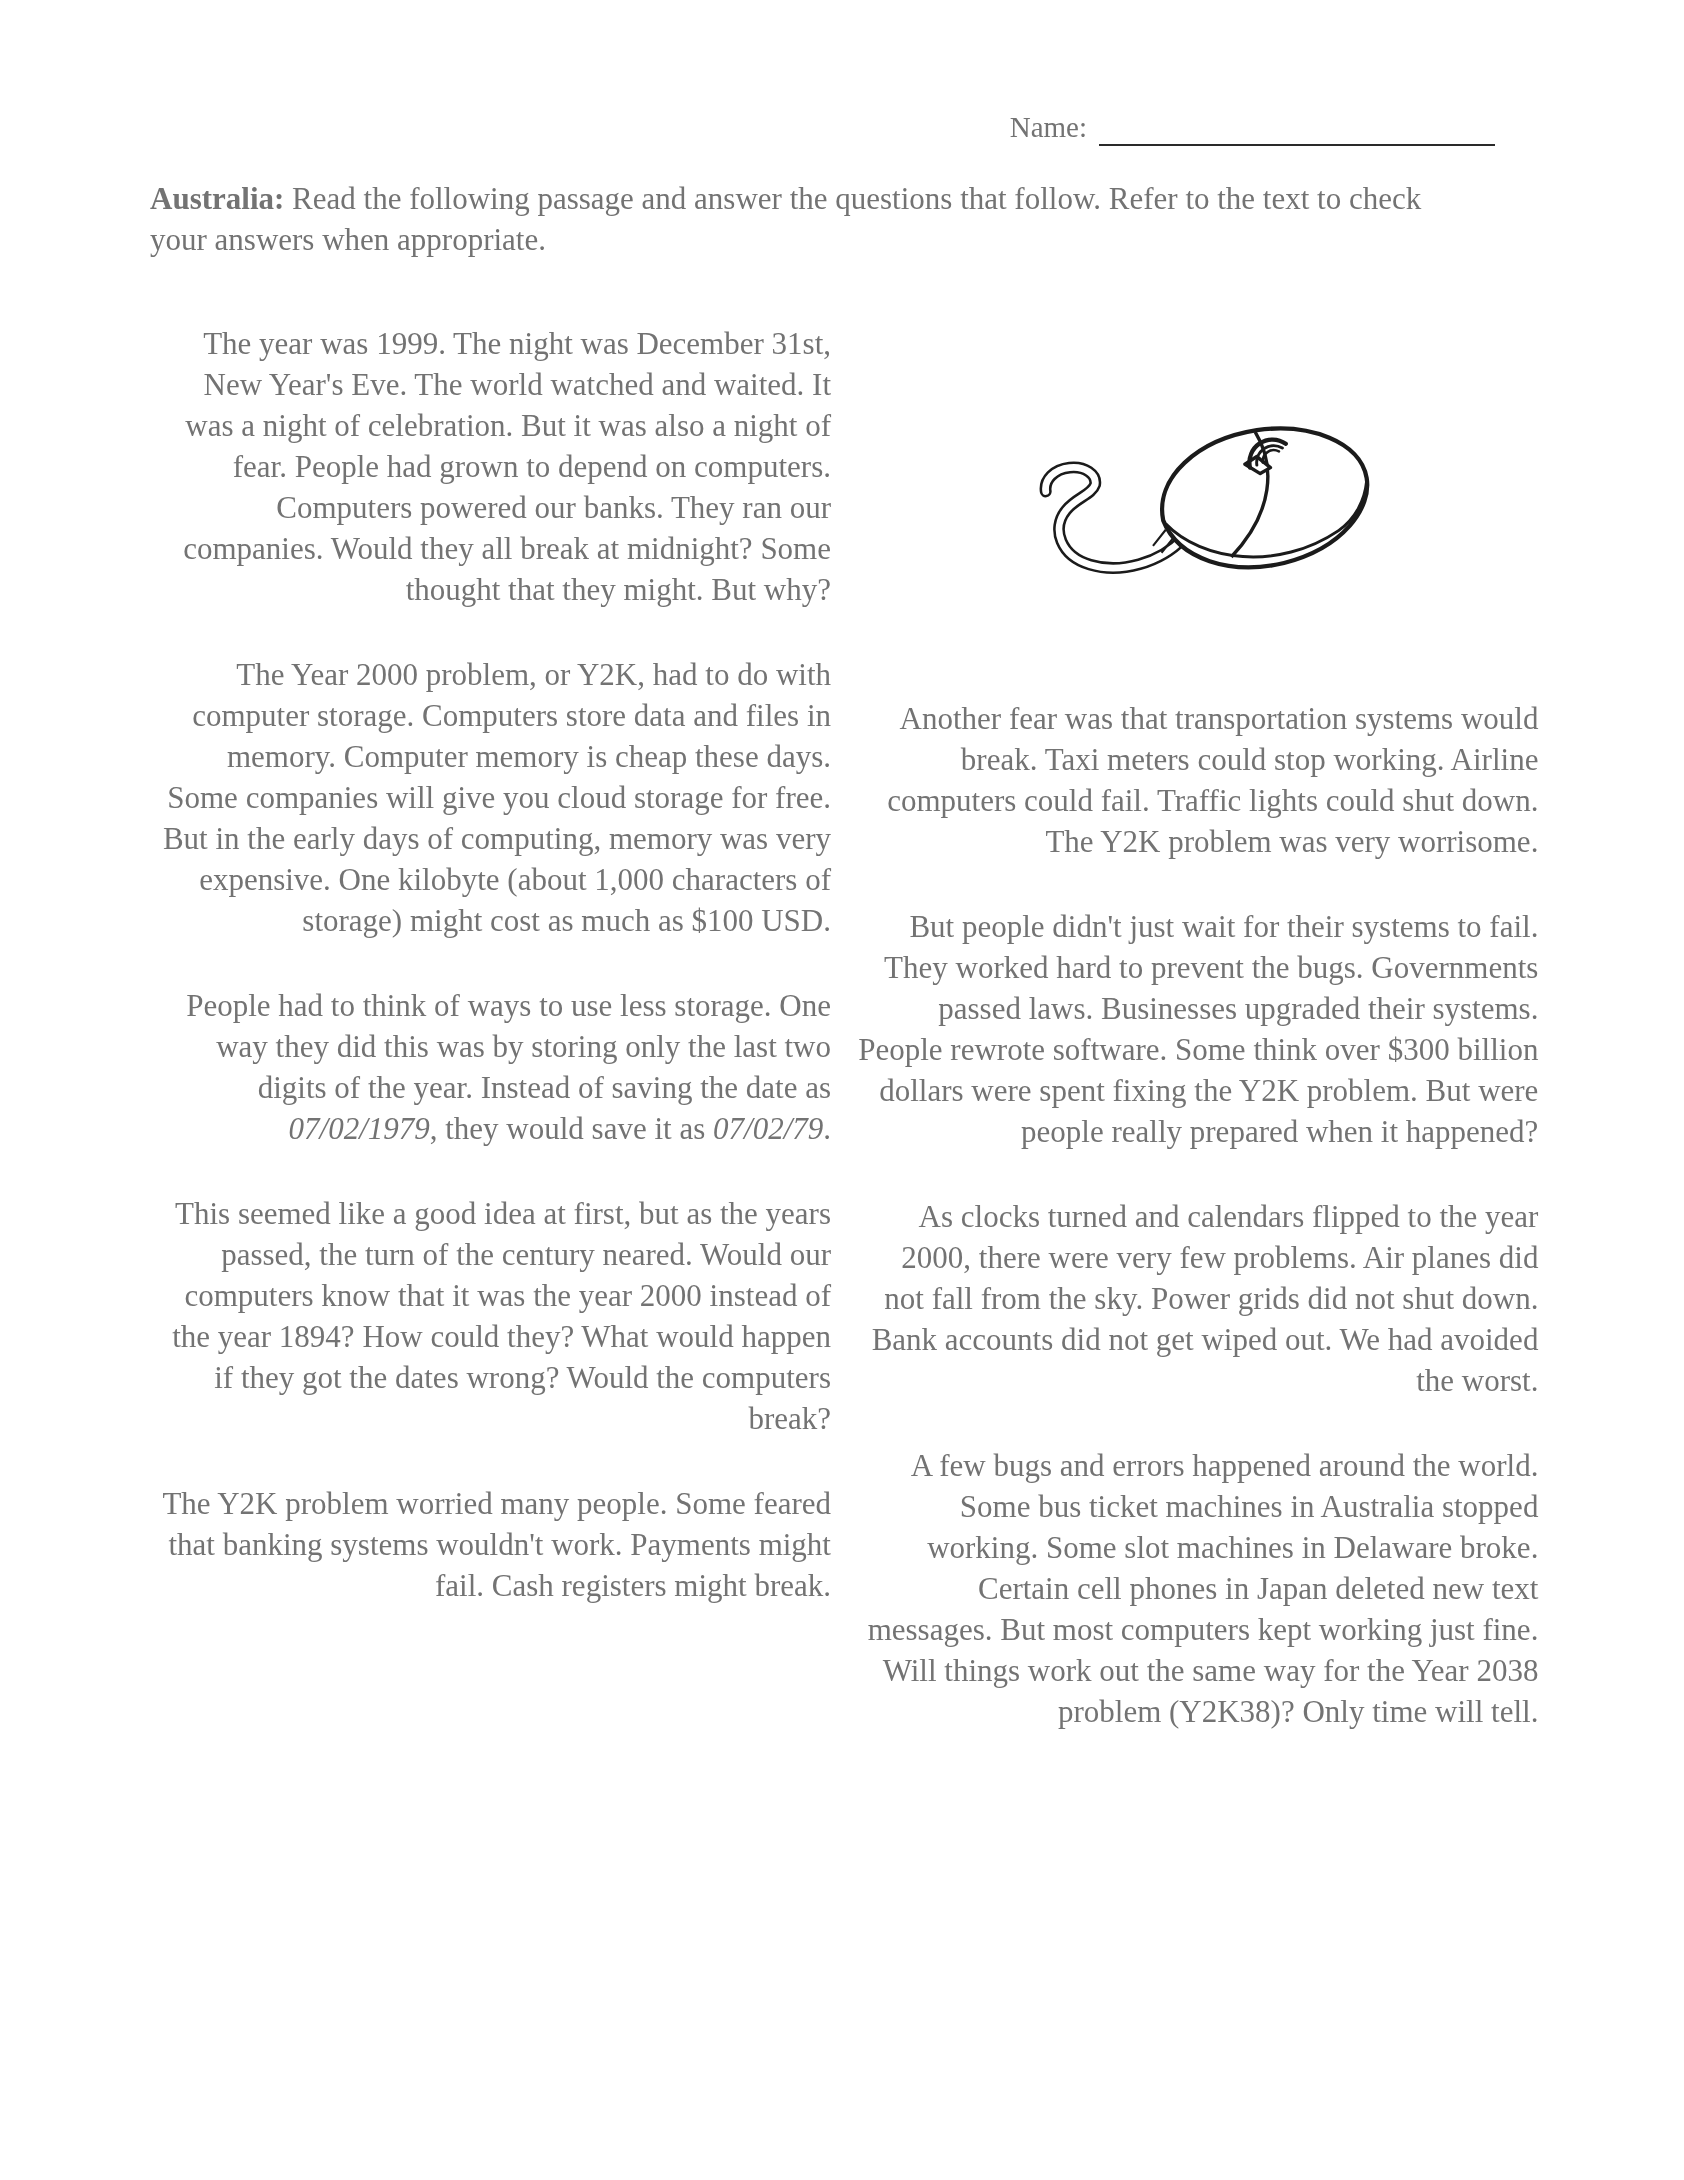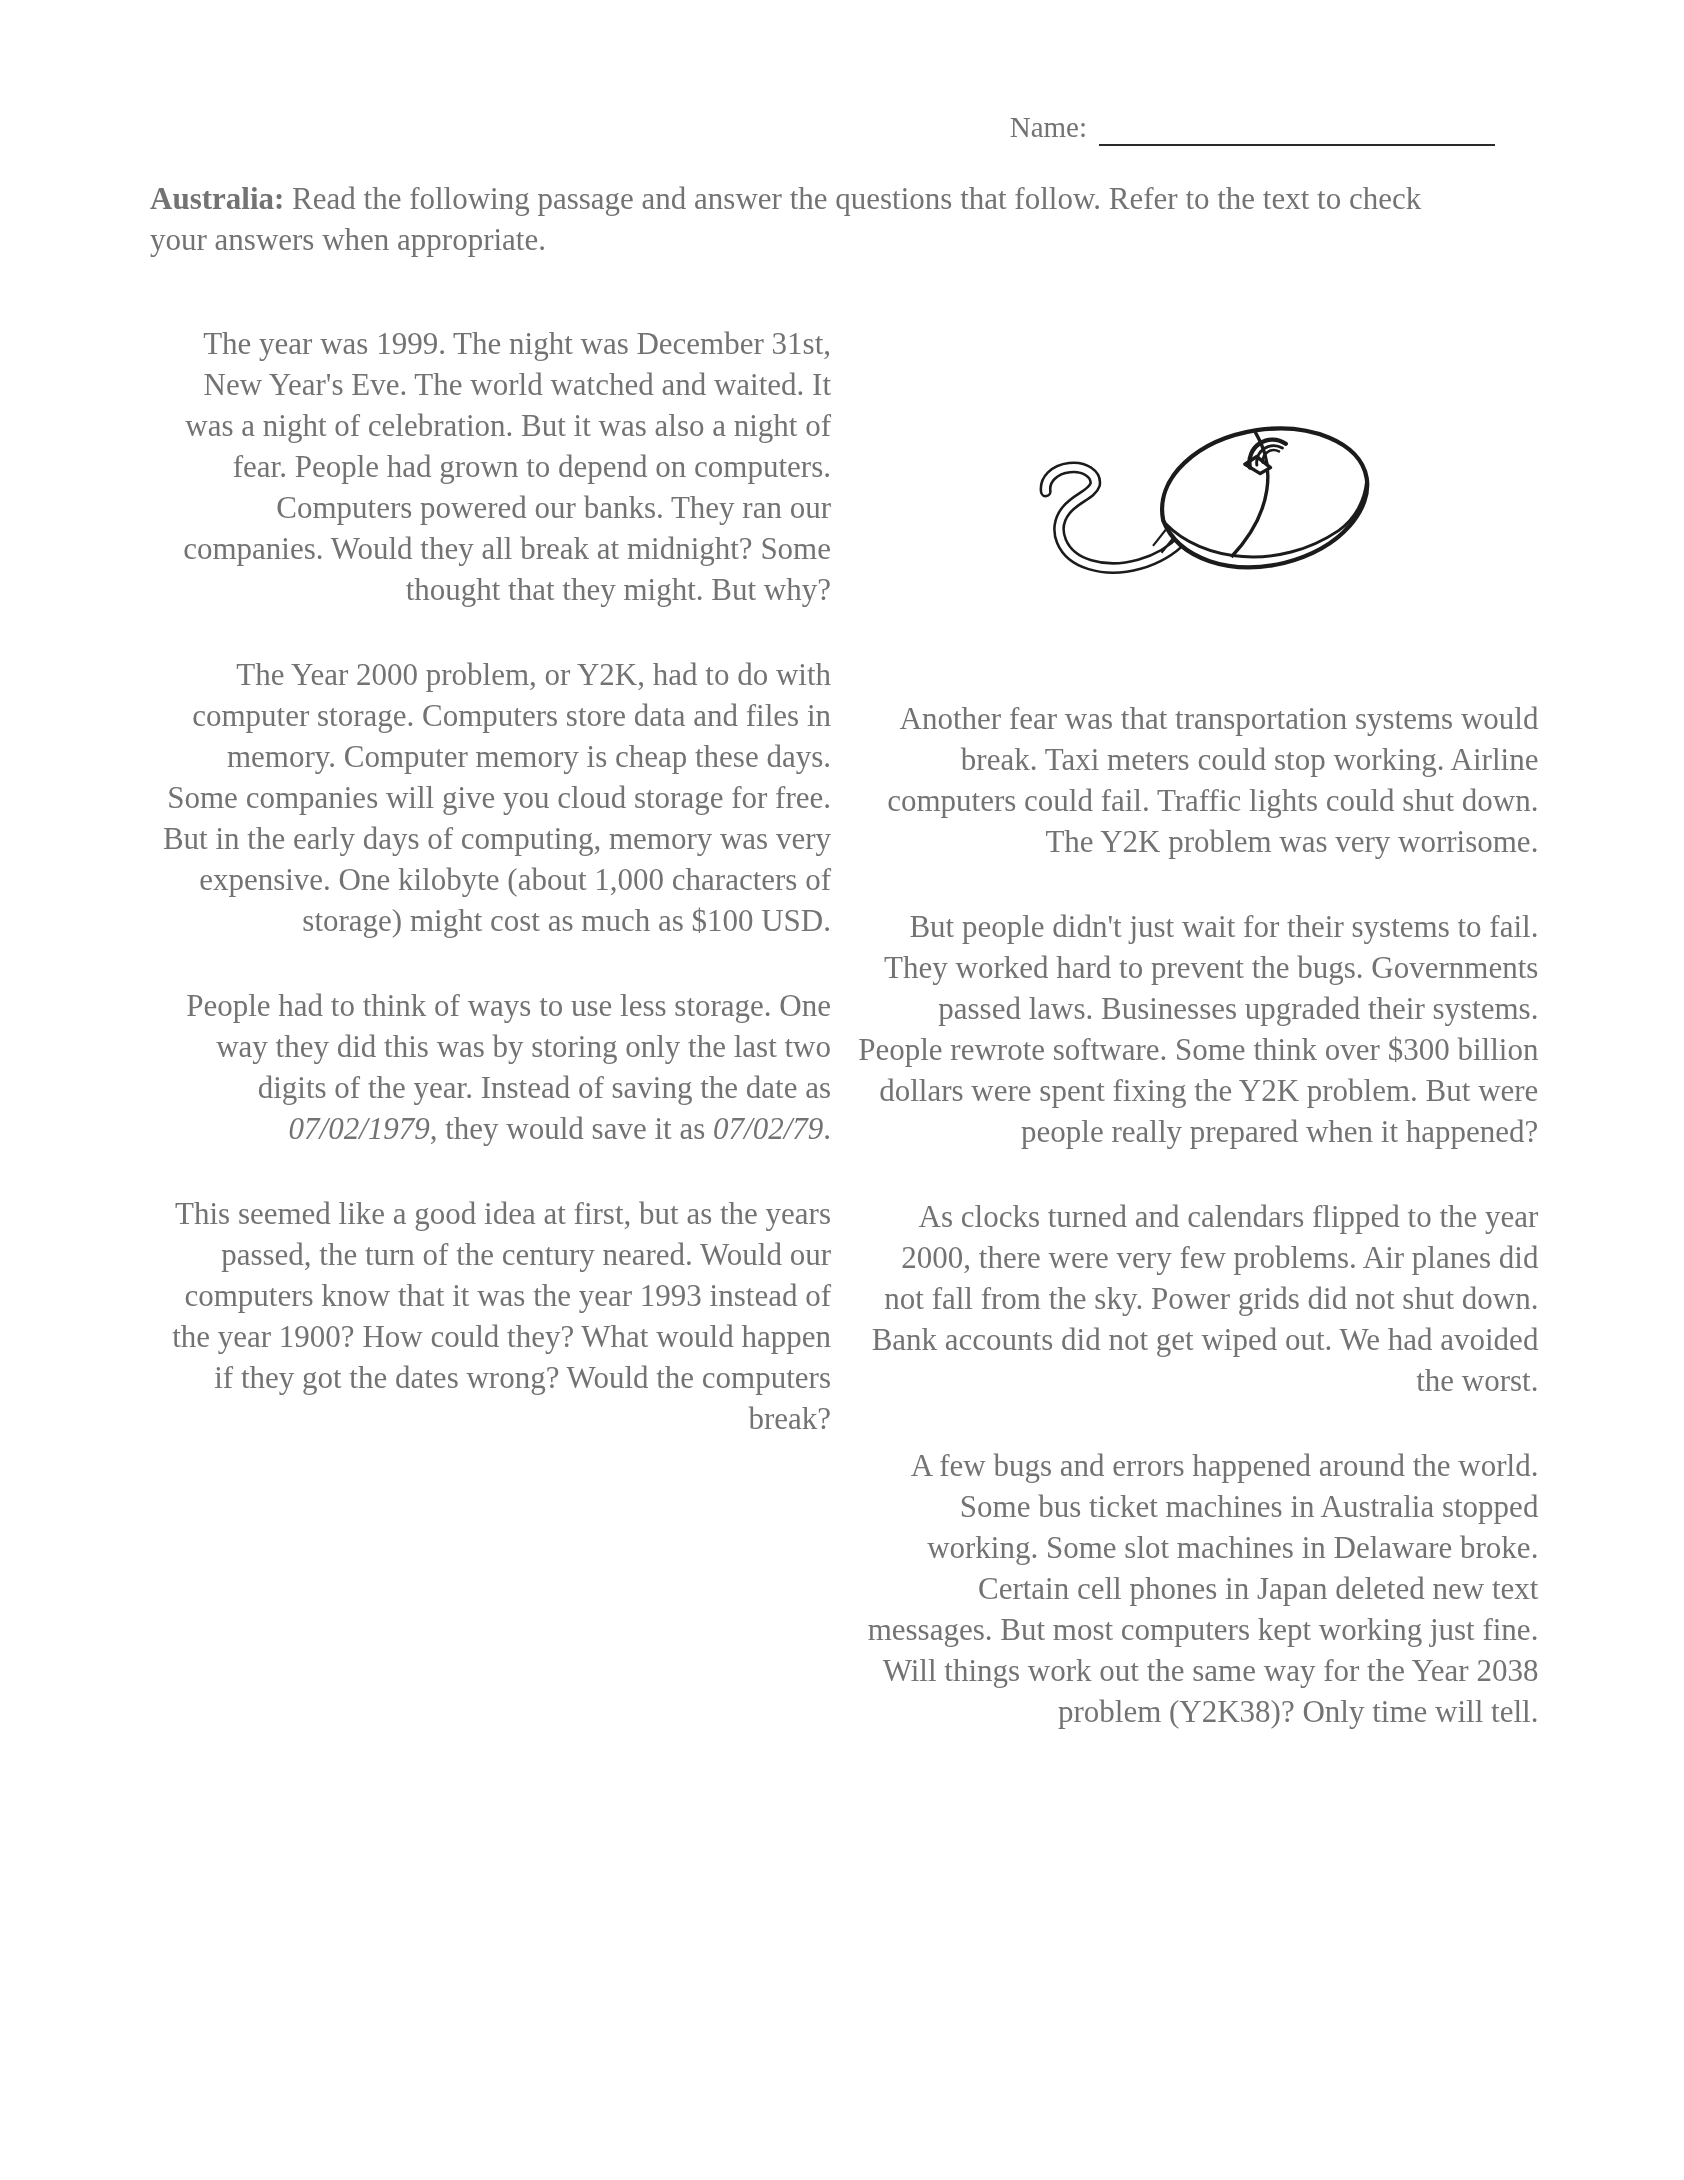--- a/index.html
+++ b/index.html
@@ -81,21 +81,22 @@
 
 
   <p class="directions"><span class="dir-label">Australia:</span><span> Read the following passage and answer the questions that follow. Refer to the text to check your answers when appropriate.</span></p>
 
   <div class="columns">
 
     <div class="col">
       <p>The year was 1999. The night was December 31st, New Year's Eve. The world watched and waited. It was a night of celebration. But it was also a night of fear. People had grown to depend on computers. Computers powered our banks. They ran our companies. Would they all break at midnight? Some thought that they might. But why?</p>
       <p>The Year 2000 problem, or Y2K, had to do with computer storage. Computers store data and files in memory. Computer memory is cheap these days. Some companies will give you cloud storage for free. But in the early days of computing, memory was very expensive. One kilobyte (about 1,000 characters of storage) might cost as much as $100 USD.</p>
       <p><span>People had to think of ways to use less storage. One way they did this was by storing only the last two digits of the year. Instead of saving the date as </span><span class="it">07/02/1979</span><span>, they would save it as </span><span class="it">07/02/79</span><span>.</span></p>
-      <p>This seemed like a good idea at first, but as the years passed, the turn of the century neared. Would our computers know that it was the year 1993 instead of the year 1900? How could they? What would happen if they got the dates wrong? Would the computers break?</p>
+      <p>This seemed like a good idea at first, but as the years passed, the turn of the century neared. Would our computers know that it was the year 2000 instead of the year 1894? How could they? What would happen if they got the dates wrong? Would the computers break?</p>
+      <p>The Y2K problem worried many people. Some feared that banking systems wouldn't work. Payments might fail. Cash registers might break.</p>
     </div>
 
     <div class="col">
 
       <div class="mouse-figure">
         <svg width="349" height="175" viewBox="0 0 410 205" xmlns="http://www.w3.org/2000/svg">
 
           <path d="M 184 141 C 156 170, 110 183, 74 172 C 40 162, 28 130, 46 108 C 58 93, 76 90, 80 78 C 82 66, 68 56, 50 58 C 32 60, 20 72, 22 86" fill="none" stroke="#1b1b1b" stroke-width="14" stroke-linecap="round"></path>
           <path d="M 184 141 C 156 170, 110 183, 74 172 C 40 162, 28 130, 46 108 C 58 93, 76 90, 80 78 C 82 66, 68 56, 50 58 C 32 60, 20 72, 22 86" fill="none" stroke="#ffffff" stroke-width="8" stroke-linecap="round"></path>
 

